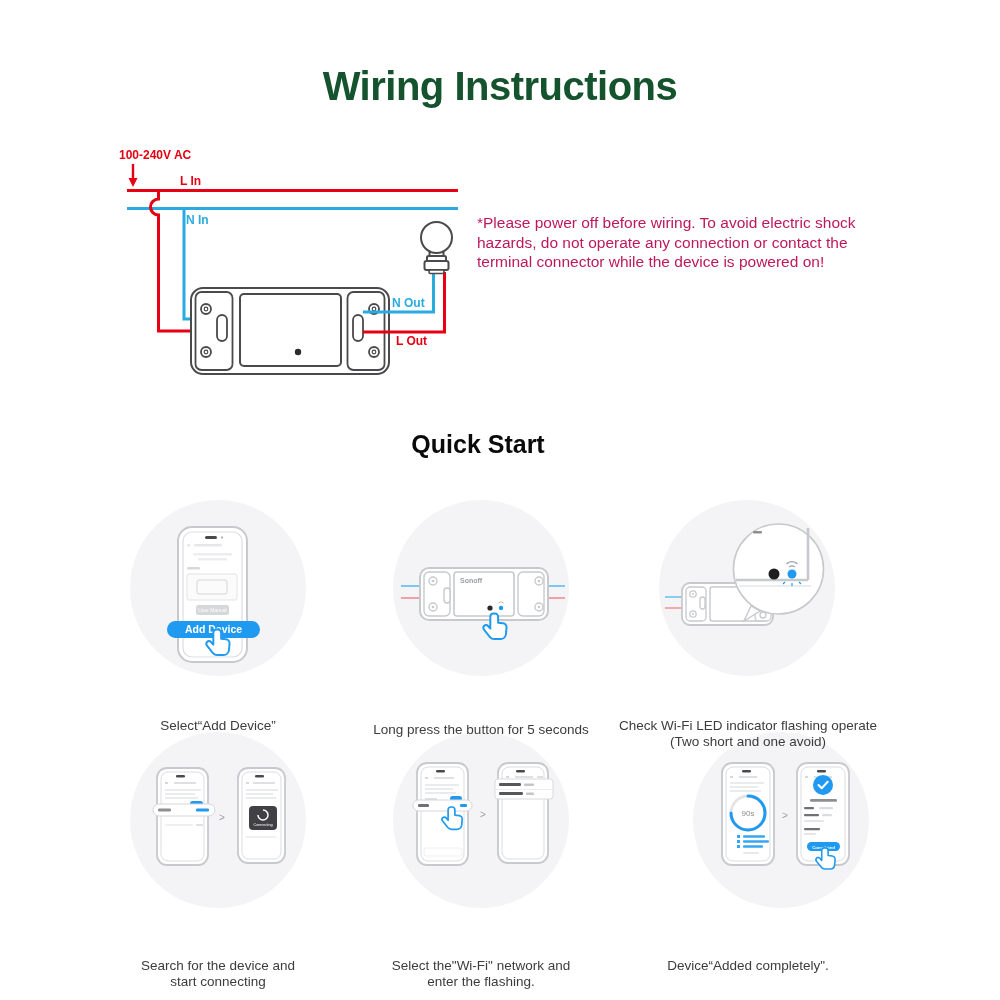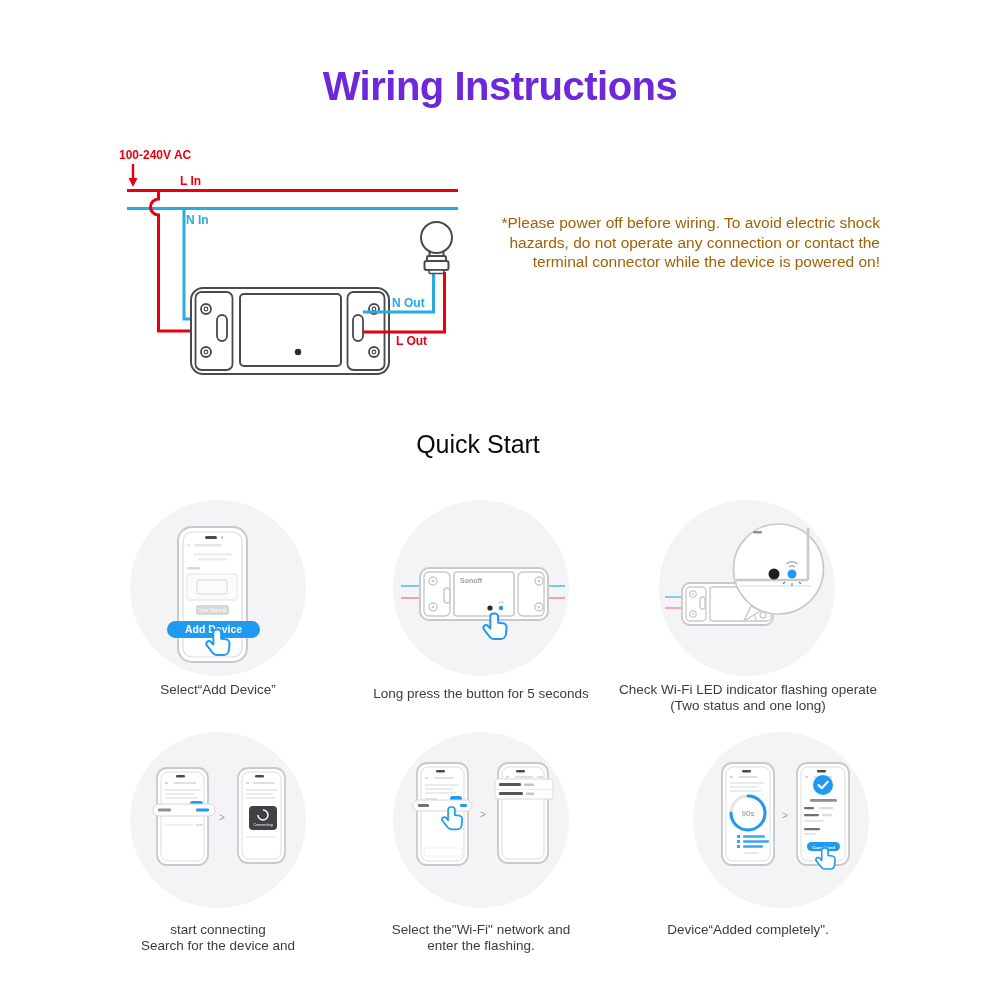--- a/index.html
+++ b/index.html
@@ -1,28 +1,28 @@
 <!DOCTYPE html>
 <html><head>
 <meta charset="utf-8">
 <style>
   html,body{margin:0;padding:0;background:#fff;}
   .canvas{position:relative;width:1000px;height:1000px;background:#ffffff;
           font-family:"Liberation Sans",sans-serif;overflow:hidden;}
   .page-title{position:absolute;top:64px;left:0;width:1000px;box-sizing:border-box;
               text-align:center;font-size:40px;font-weight:700;
-              color:#6d28d9;letter-spacing:-0.5px;}
-  .warning{position:absolute;left:497px;top:213px;width:383px;font-size:15.5px;
-           line-height:1.27;color:#a16207;text-align:right;}
+              color:#14532d;letter-spacing:-0.5px;}
+  .warning{position:absolute;left:477px;top:213px;width:383px;font-size:15.5px;
+           line-height:1.27;color:#be185d;}
   .qs-heading{position:absolute;top:430px;left:0;width:1000px;box-sizing:border-box;
-              padding-right:44px;text-align:center;font-size:25px;font-weight:400;color:#0a0a0a;}
+              padding-right:44px;text-align:center;font-size:25px;font-weight:700;color:#0a0a0a;}
   .circle{position:absolute;width:176px;height:176px;border-radius:50%;background:#f4f4f6;}
   .c1{left:130px;top:500px;} .c2{left:393px;top:500px;} .c3{left:659px;top:500px;}
   .c4{left:130px;top:732px;} .c5{left:393px;top:732px;} .c6{left:693px;top:732px;}
-  .caption{position:absolute;font-size:13.5px;line-height:15.5px;color:#3c3c3c;text-align:center;}
+  .caption{position:absolute;font-size:13.5px;line-height:15.5px;color:#3c3c3c;text-align:center;margin-top:36px;}
   .cap1{left:88px;top:682px;width:260px;}
   .cap2{left:351px;top:686px;width:260px;text-align:center;}
   .cap3{left:607px;top:682px;width:282px;}
   .cap4{left:88px;top:922px;width:260px;}
   .cap5{left:351px;top:922px;width:260px;}
   .cap6{left:607px;top:922px;width:282px;}
   .wiring-svg{position:absolute;left:100px;top:140px;}
   svg{display:block;}
   svg text{font-family:"Liberation Sans",sans-serif;}
 </style>
@@ -330,25 +330,25 @@
   </div>
 
   <div class="caption cap1">
     <div>Select“Add Device”</div>
   </div>
   <div class="caption cap2">
     <div>Long press the button for 5 seconds</div>
   </div>
   <div class="caption cap3">
     <div>Check Wi-Fi LED indicator flashing operate</div>
-    <div>(Two status and one long)</div>
+    <div>(Two short and one avoid)</div>
   </div>
   <div class="caption cap4">
+    <div>Search for the device and</div>
     <div>start connecting</div>
-    <div>Search for the device and</div>
   </div>
   <div class="caption cap5">
     <div>Select the"Wi-Fi" network and</div>
     <div>enter the flashing.</div>
   </div>
   <div class="caption cap6">
     <div>Device“Added completely".</div>
   </div>
 
 </div>

